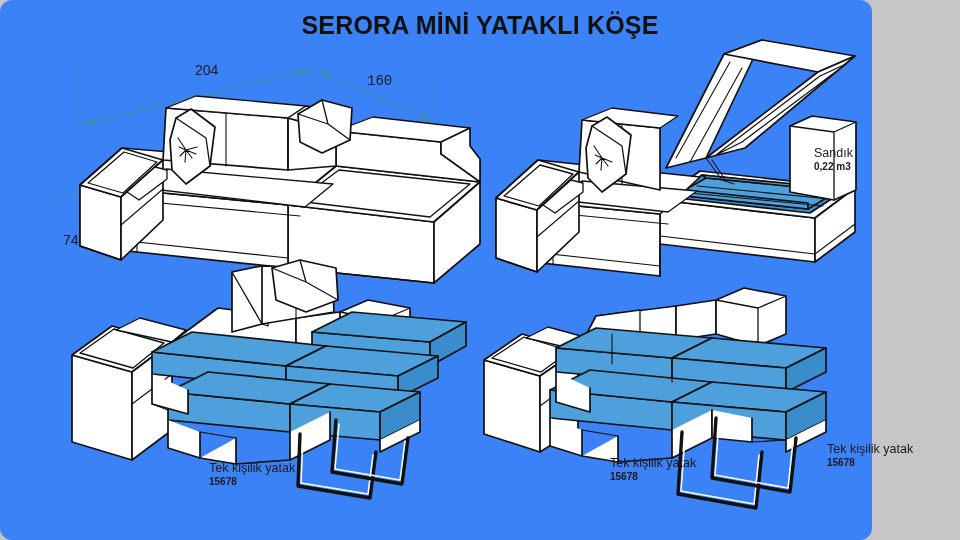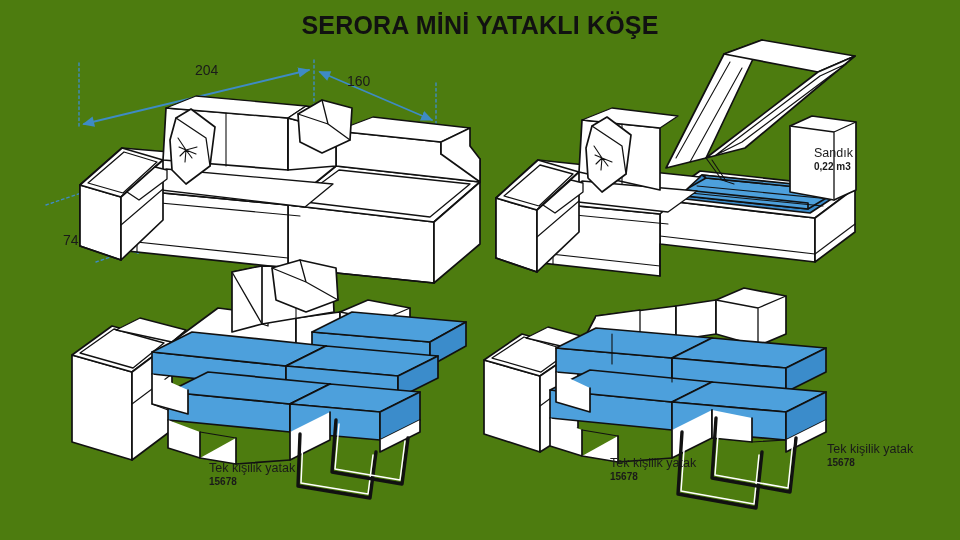--- a/index.html
+++ b/index.html
@@ -11,23 +11,24 @@
   body {
     width: 960px;
     height: 540px;
     overflow: hidden;
     font-family: "Liberation Sans", sans-serif;
     position: relative;
   }
   #sheet {
     position: absolute;
     inset: 0;
-    width: 960px;
+    width: 872px;
     height: 540px;
-    background: #4d7c0f;
+    background: #3b82f6;
+    border-radius: 12px;
   }
   .page-title {
     position: absolute;
     top: 11px;
     left: 0;
     width: 960px;
     text-align: center;
     font-size: 25px;
     font-weight: bold;
     letter-spacing: 0.2px;
@@ -319,21 +320,21 @@
         <path class="legi" d="M685,436 L681,491 L754,504 L759,455"></path>
       </g>
       <g>
         <path class="leg" d="M716,418 L712,478 L790,492 L796,438"></path>
         <path class="legi" d="M719,422 L715,475 L788,488 L793,441"></path>
       </g>
     </g>
   </svg>
 
   <div class="dimtext" style="left:195px; top:62px;">204</div>
-  <div class="dimtext" style="left:347px; top:73px;">160</div>
+  <div class="dimtext" style="left:367px; top:73px;font-family:Liberation Mono, monospace;">160</div>
   <div class="dimtext" style="left:63px; top:232px;">74</div>
 
   <div class="lbl" style="left:814px; top:146px;">
     <span class="ln">Sandık</span>
     <span class="bd">0,22 m3</span>
   </div>
 
 
   <div class="lbl" style="left:209px; top:461px;">
     <span class="ln">Tek kişilik yatak</span>

